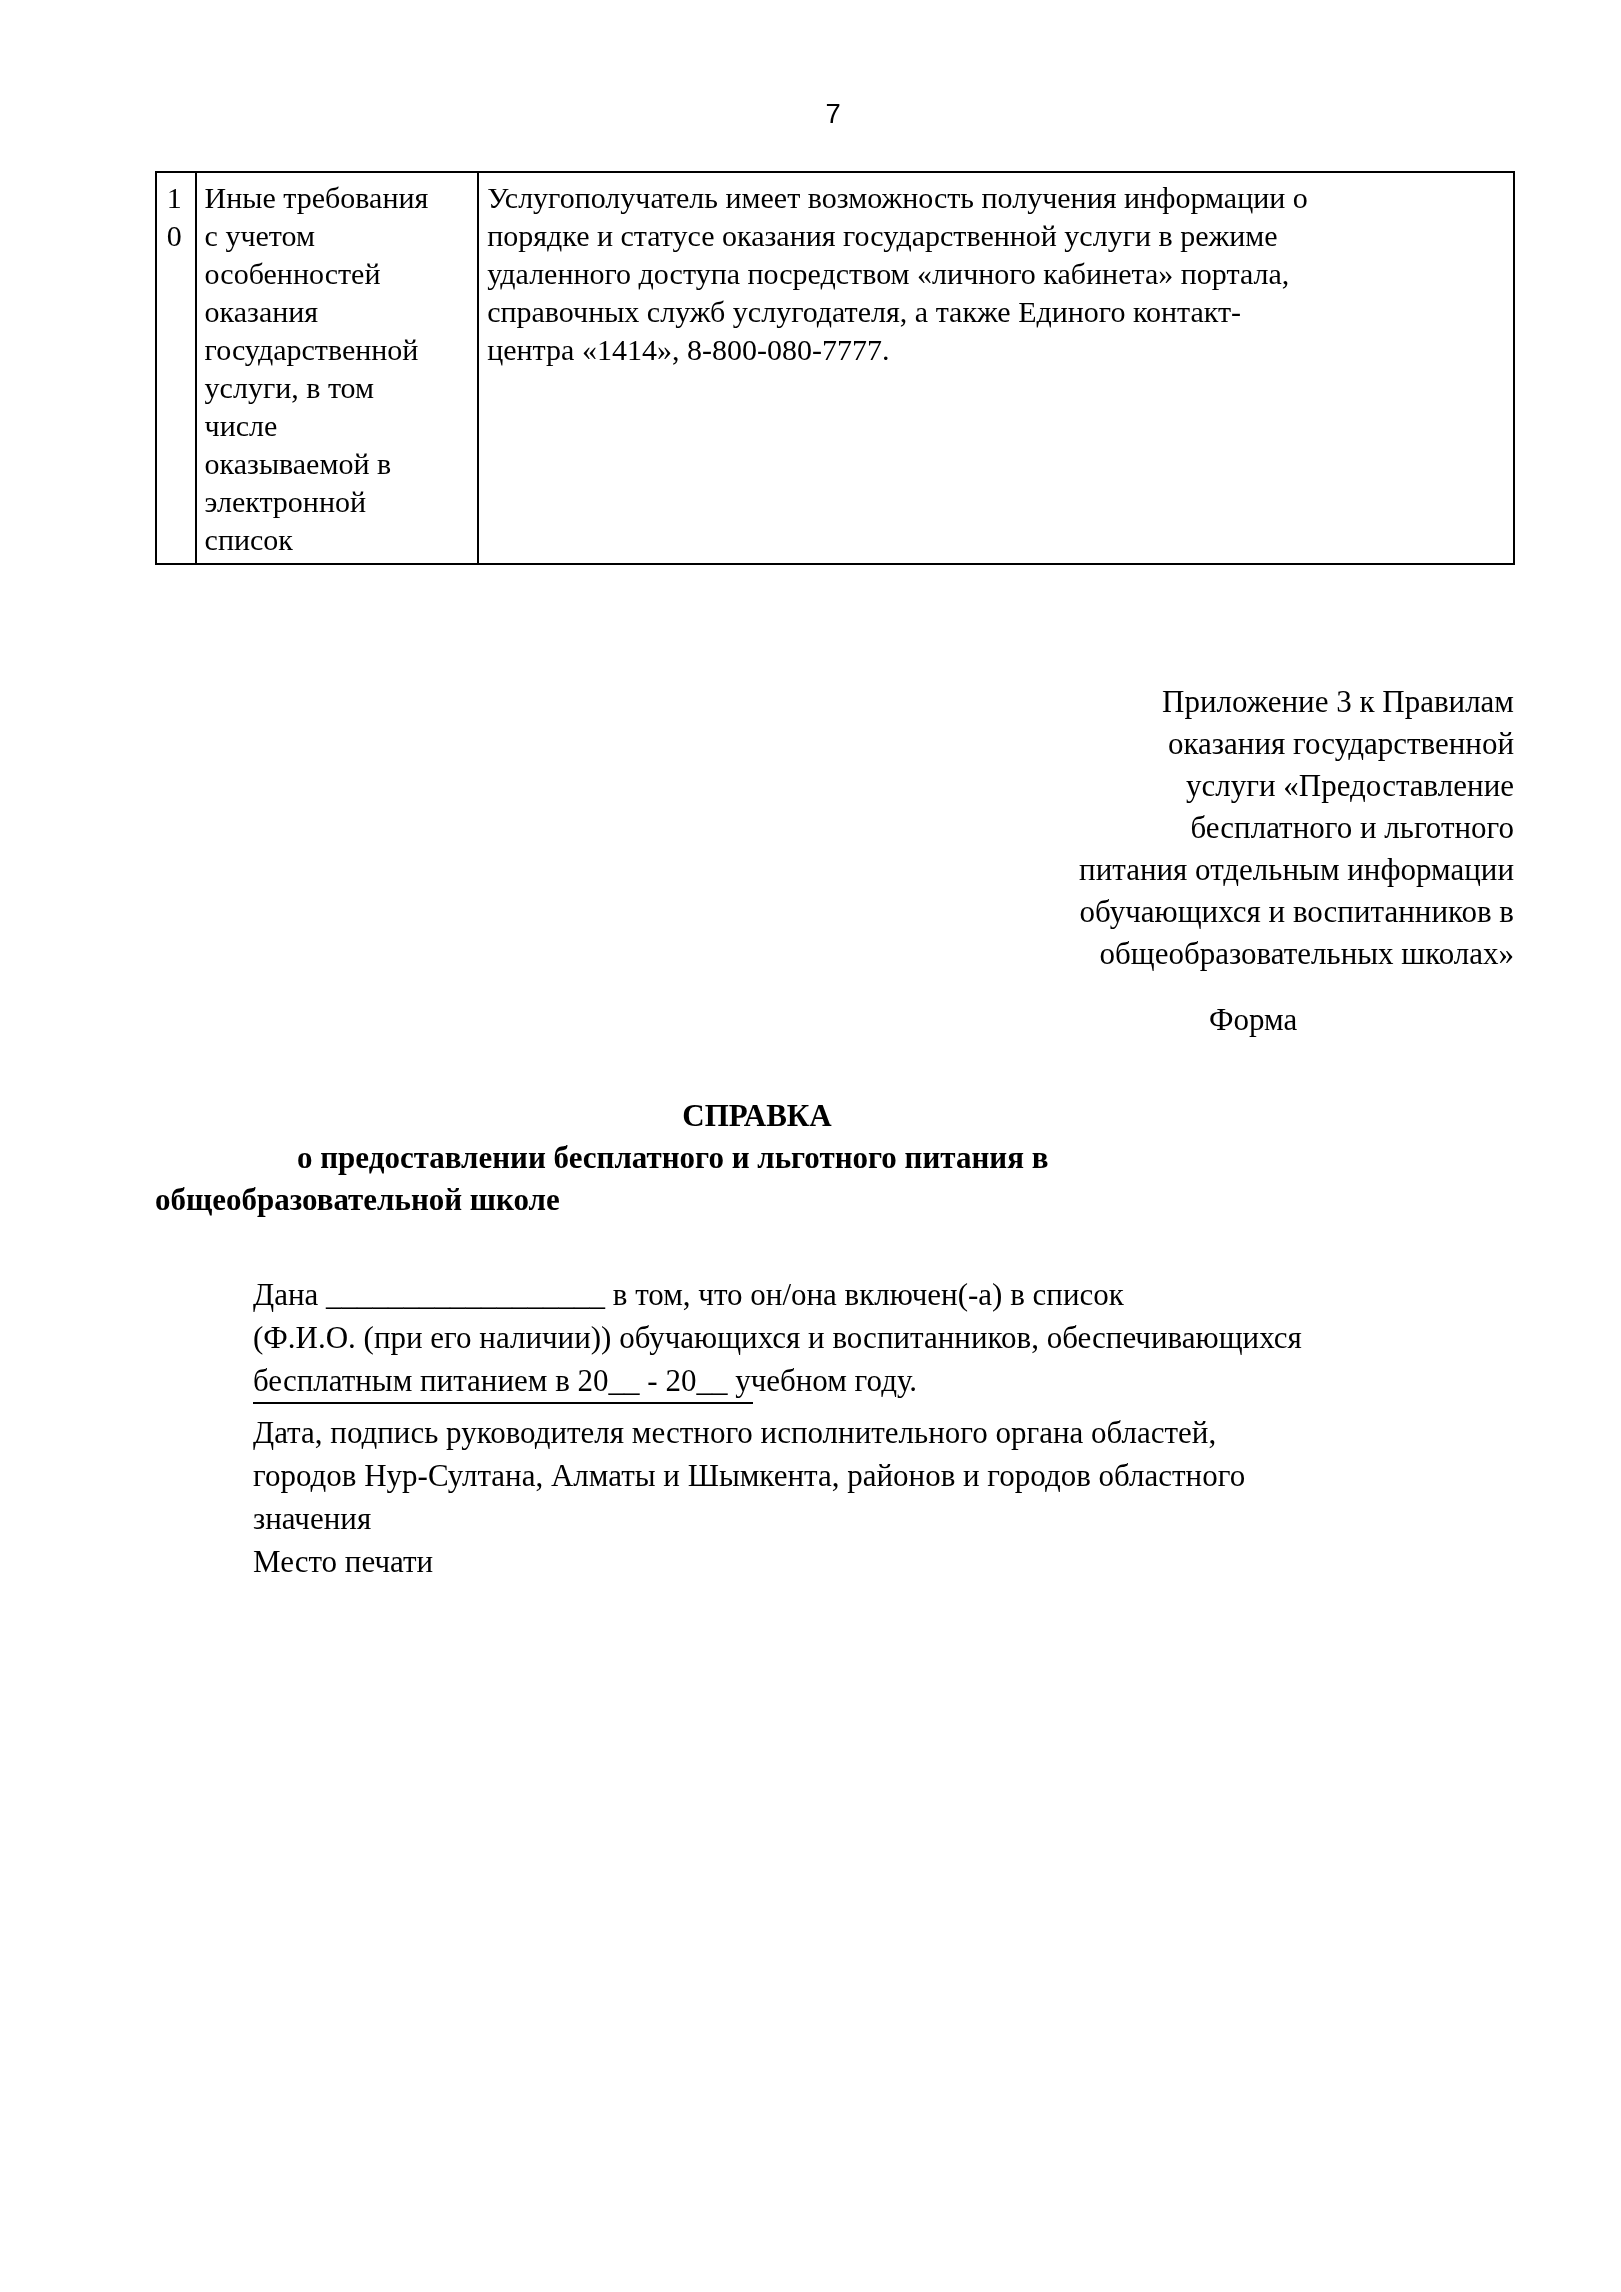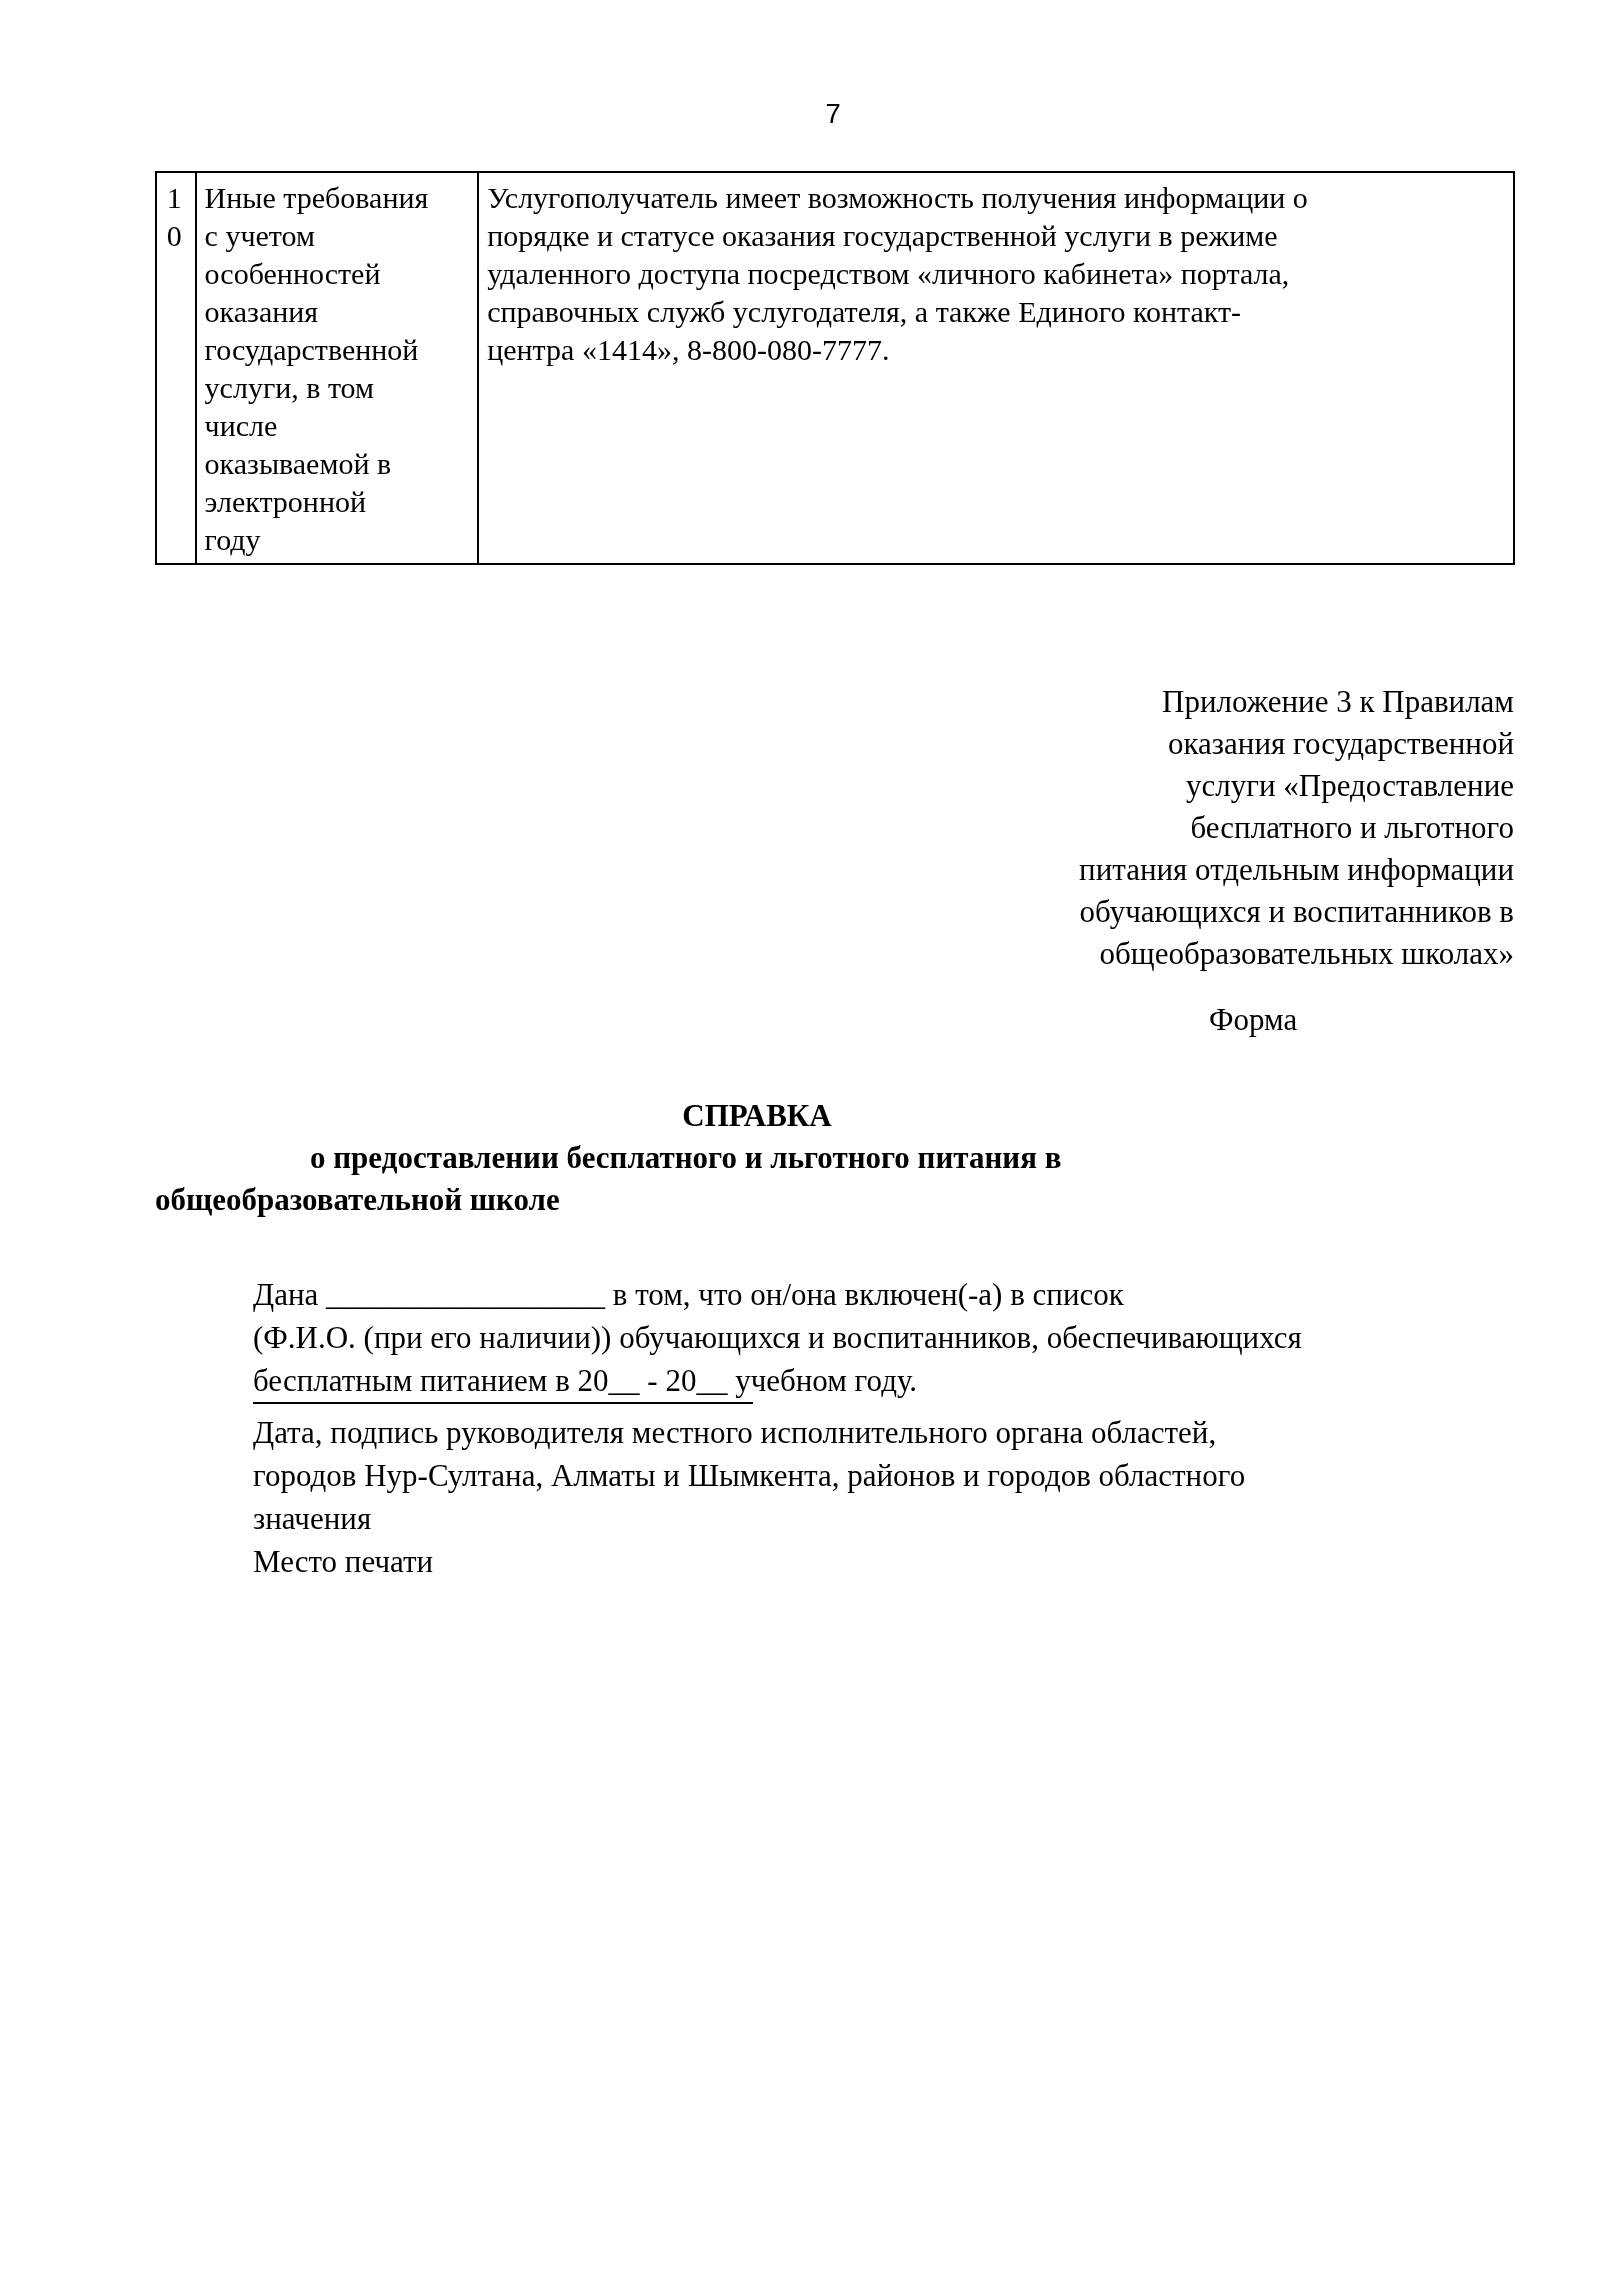--- a/index.html
+++ b/index.html
@@ -6,21 +6,21 @@
   body { width:1621px; height:2293px; position:relative; overflow:hidden; color:#000; font-family:"Liberation Serif", serif; }
   .page-num { position:absolute; top:98px; left:0; width:1666px; text-align:center; font-family:"Liberation Sans", sans-serif; font-size:27.4px; }
   table.req { position:absolute; top:171px; left:155px; width:1360px; border-collapse:collapse; font-size:30px; line-height:38px; }
   table.req td { border:2px solid #000; vertical-align:top; padding:5.9px 7.8px 3.9px 7.8px; }
   td.num { width:28px; padding-left:9.8px !important; padding-right:0 !important; word-break:break-all; }
   td.name { width:265px; }
   .num-line { display:block; }
   .appendix { position:absolute; top:659px; right:107px; width:627px; text-align:right; font-size:31px; line-height:42px;margin-top:22px; }
   .forma { position:absolute; top:1002px; left:1209px; font-size:31px; }
   .title { position:absolute; top:1098px; left:0; width:1514px; text-align:center; font-weight:bold; font-size:31px; }
-  .subtitle1 { position:absolute; top:1140px; left:310px; font-weight:bold; font-size:31px; }
+  .subtitle1 { position:absolute; top:1140px; left:297px; font-weight:bold; font-size:31px; }
   .subtitle2 { position:absolute; top:1182px; left:155px; font-weight:bold; font-size:31px; }
   .body-block { position:absolute; left:253px; font-size:31px; line-height:43px; }
   .b1 { top:1237px;margin-top:36px; }
   .sigline { position:absolute; top:1402px; left:253px; width:500px; border-top:2px solid #000; }
   .b2 { top:1411px; }
 </style>
 </head>
 <body>
 
 <div class="page-num">7</div>
@@ -35,21 +35,21 @@
     <td class="name">
       <div>Иные требования</div>
       <div>с учетом</div>
       <div>особенностей</div>
       <div>оказания</div>
       <div>государственной</div>
       <div>услуги, в том</div>
       <div>числе</div>
       <div>оказываемой в</div>
       <div>электронной</div>
-      <div>году</div>
+      <div>список</div>
     </td>
     <td class="content">
       <div>Услугополучатель имеет возможность получения информации о</div>
       <div>порядке и статусе оказания государственной услуги в режиме</div>
       <div>удаленного доступа посредством «личного кабинета» портала,</div>
       <div>справочных служб услугодателя, а также Единого контакт-</div>
       <div>центра «1414», 8-800-080-7777.</div>
     </td>
   </tr>
 </tbody>

